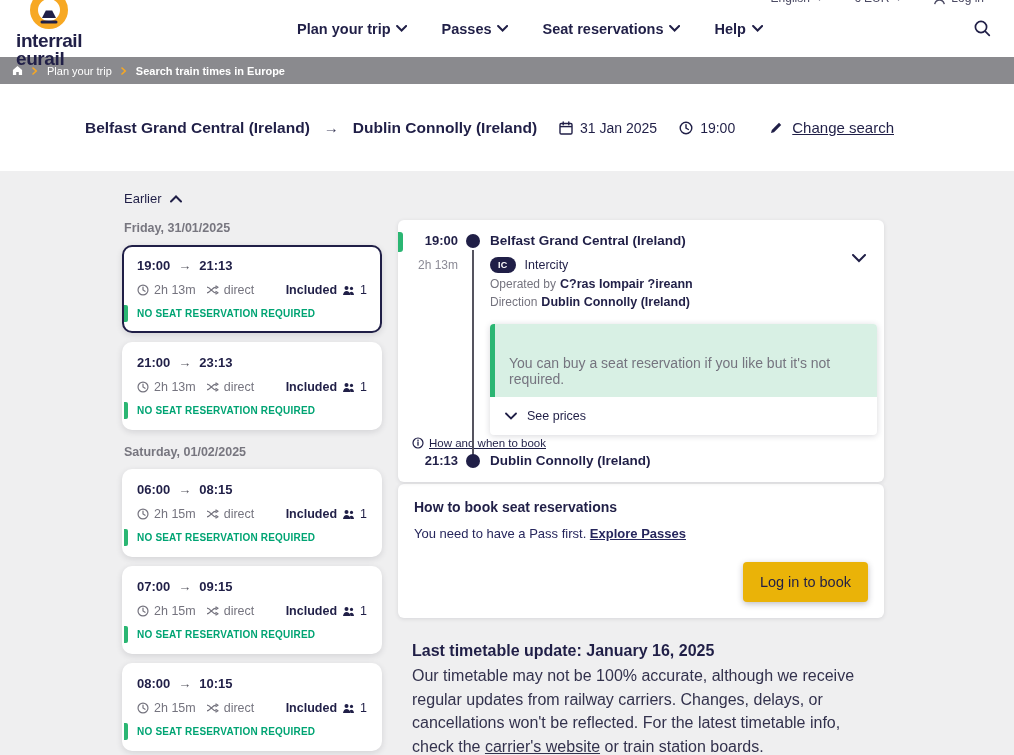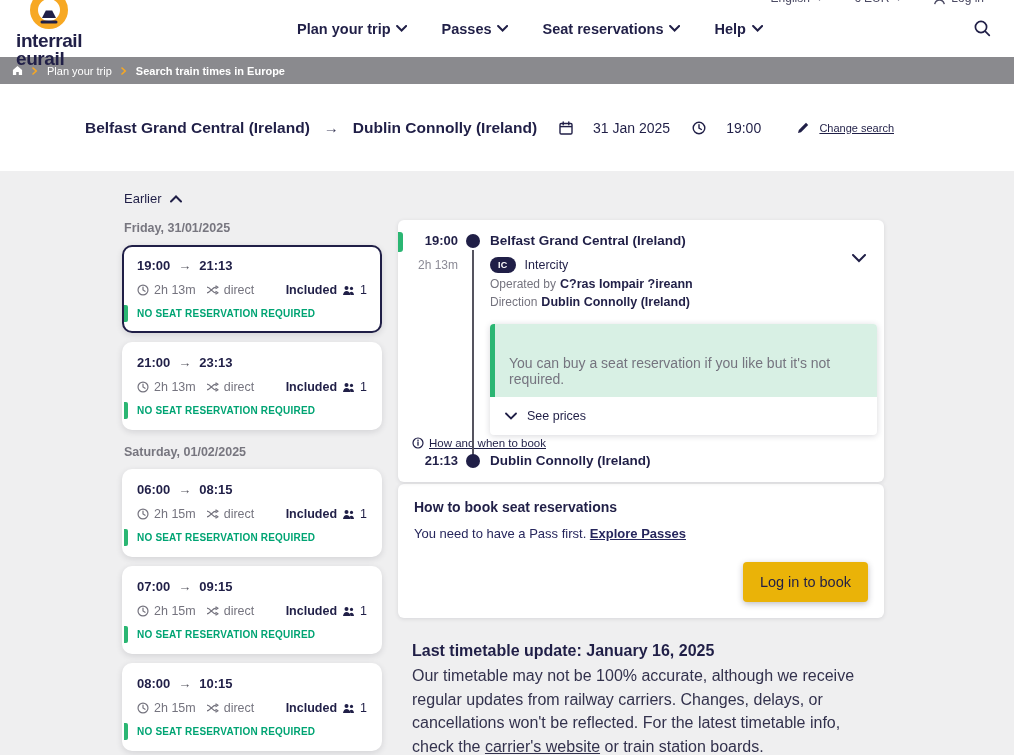--- a/index.html
+++ b/index.html
@@ -18,22 +18,22 @@
 
   
   .crumbbar { height:27px; background:#8a8a8e; display:flex; align-items:center; gap:9px; padding:0 12px; color:#fff; font-size:11px; }
   .crumb { cursor:pointer; }
   .crumb.current { font-weight:700; cursor:default; }
 
   
   .searchband { height:87px; background:#fff; display:flex; align-items:center; padding:0 120px 0 85px; }
   .ss-station { font-weight:700; font-size:15.5px; }
   .ss-arrow { margin:0 14px; color:#3d3c5a; font-size:15px; }
-  .ss-meta { display:flex; align-items:center; gap:20px; margin-left:22px; font-size:14px; }
-  .change-search { margin-left:auto; display:flex; align-items:center; gap:9px; font-size:11px; cursor:pointer; }
+  .ss-meta { display:flex; align-items:center; gap:7px; margin-left:22px; font-size:14px; }
+  .change-search { margin-left:auto; display:flex; align-items:center; gap:9px; font-size:15px; cursor:pointer; }
   .change-search span { text-decoration:underline; }
 
   
   .content { display:flex; gap:16px; padding:20px 0 0 122px; align-items:flex-start; }
   .leftcol { width:260px; flex:none; }
   .rightcol { width:486px; flex:none; margin-top:29px; }
 
   .pager-link { display:flex; align-items:center; gap:8px; font-size:13px; color:#201f47; cursor:pointer; margin-left:2px; }
   .group-date { color:#77767f; font-weight:700; font-size:12.5px; margin:15px 0 10px 2px; }
 

